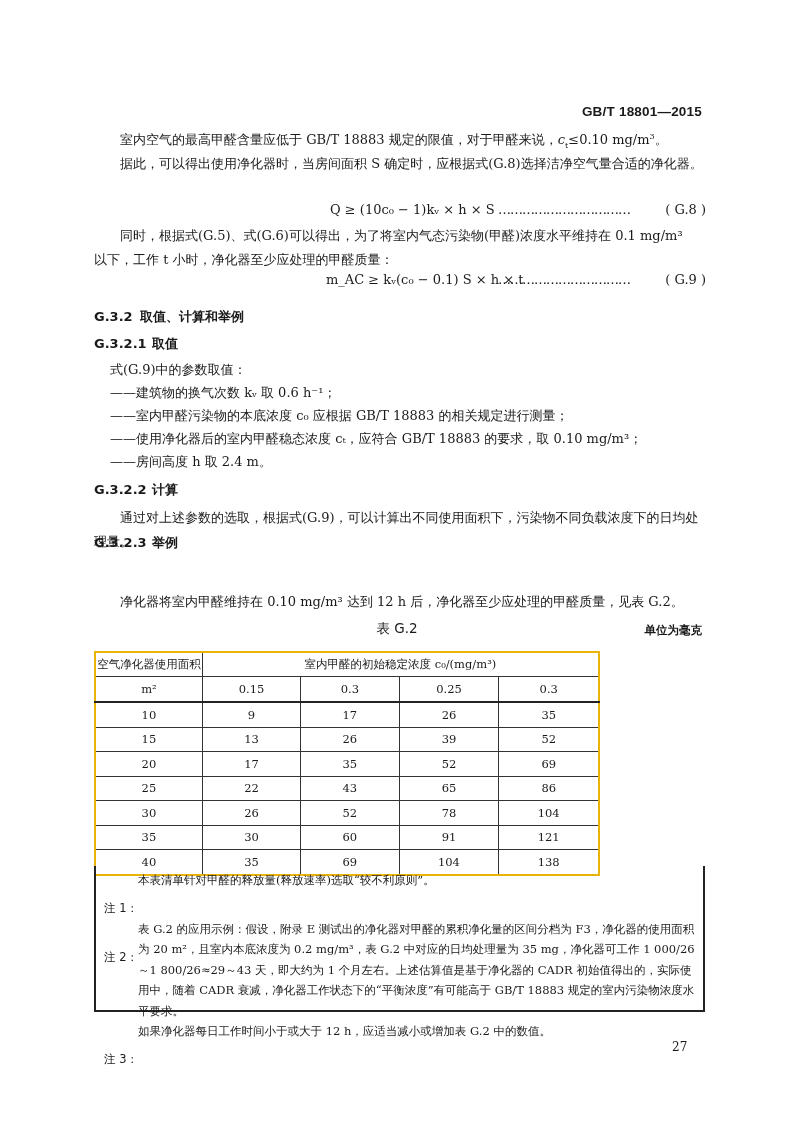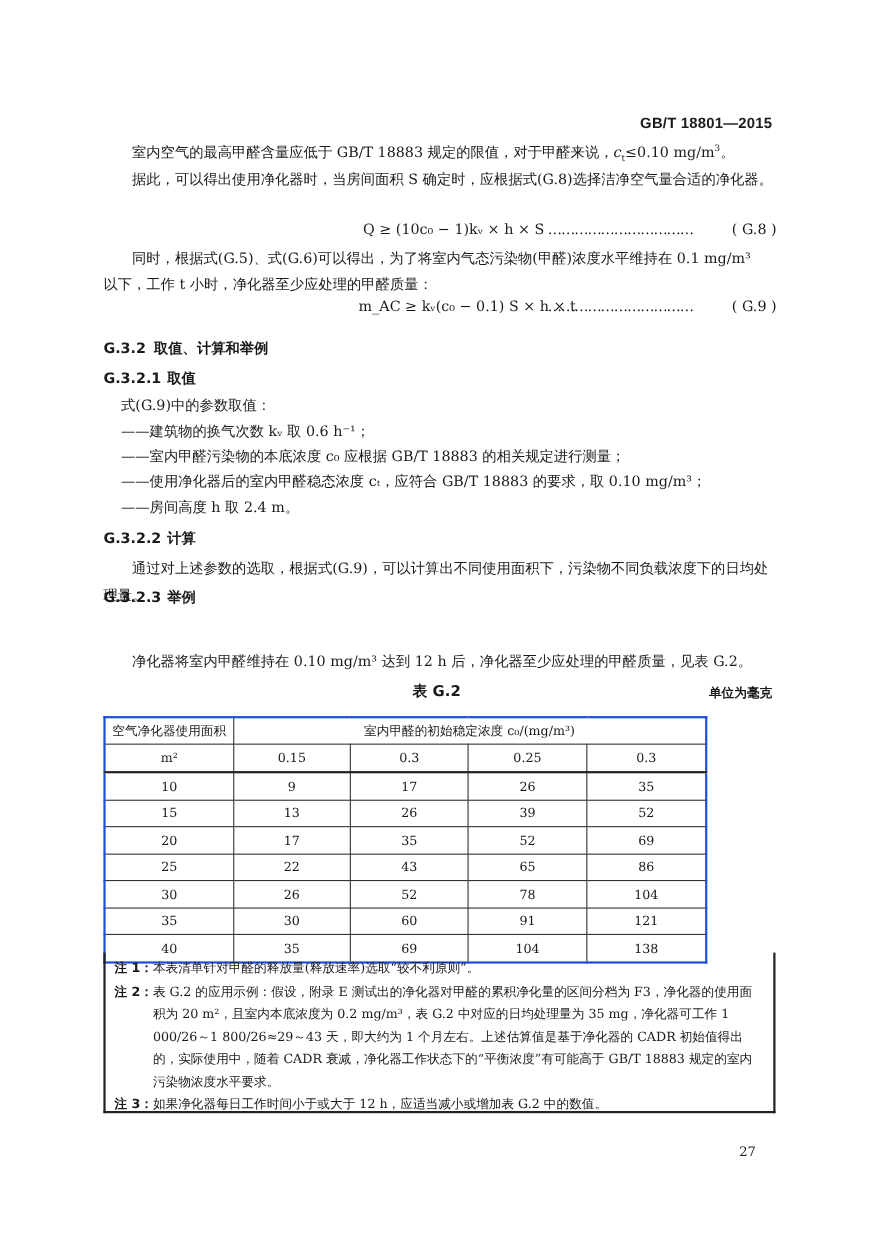--- a/index.html
+++ b/index.html
@@ -18,44 +18,44 @@
   .formula { font-style: normal; font-size: 13px; white-space: nowrap; }
   .formula .expr { position: absolute; }
   .formula .num { position: absolute; right: 0; }
   .heading { left: 94px; font-weight: bold; font-size: 13px; font-family: "DejaVu Sans", "Liberation Sans", sans-serif; }
   .heading .hnum { display: inline-block; width: 58px; }
   .heading.h2 .hnum { width: 46px; }
   .item { left: 110px; font-size: 13px; line-height: 20px; white-space: nowrap; }
   i.v { font-style: italic; }
   sub, sup { font-size: 8px; line-height: 0; }
 
-  .table-title { left: 0; width: 794px; text-align: center; top: 620px; font-weight: bold; font-size: 13.5px; font-family: "DejaVu Sans", sans-serif; }
+  .table-title { left: 0; width: 794px; text-align: center; top: 620px; font-weight: normal; font-size: 13.5px; font-family: "DejaVu Sans", sans-serif; }
   .table-unit { right: 92px; top: 623px; font-size: 11.5px; font-family: "DejaVu Sans", sans-serif; font-weight: bold; }
 
   table.data {
-    position: absolute; left: 94px; top: 651px; width: 549px;
+    position: absolute; left: 94px; top: 651px; width: 506px;
     border-collapse: collapse; font-size: 11.5px;
-    border: 2px solid #1d4ed8;
+    border: 2px solid #eab308;
     padding-left: 40px;
   }
   table.data td {
     border: 1px solid #333; text-align: center; padding: 0; height: 23.5px;
   }
   table.data td.hdr-area { font-size: 11.5px; }
   table.data tr.head1 td { height: 23px; }
   table.data tr.head2 td { height: 24px; }
   table.data tr.head2 { border-bottom: 2px solid #222; }
 
   .notes {
     position: absolute; left: 94px; top: 866px; width: 611px; height: 146px;
     border: 2px solid #222; border-top: none; box-sizing: border-box;
     padding: 4px 8px 0 8px; font-size: 11.5px; line-height: 20.5px;
   }
   .note { display: flex; }
-  .note .nlabel { font-weight: bold; flex: 0 0 auto; font-family: "DejaVu Sans", sans-serif; }
+  .note .nlabel { font-weight: normal; flex: 0 0 auto; font-family: "DejaVu Sans", sans-serif; margin-top: 28px; }
   .note .ntext { flex: 1; }
 
   .page-num { left: 672px; top: 1040px; font-size: 12px; }
 </style>
 </head>
 <body>
 
 <div class="abs header-code">GB/T 18801—2015</div>
 
 <div class="abs para indent" style="top:128px;"><span>室内空气的最高甲醛含量应低于 GB/T 18883 规定的限值，对于甲醛来说，</span><i class="v">c</i><sub>t</sub><span>≤0.10 mg/m</span><sup>3</sup><span>。</span></div>

